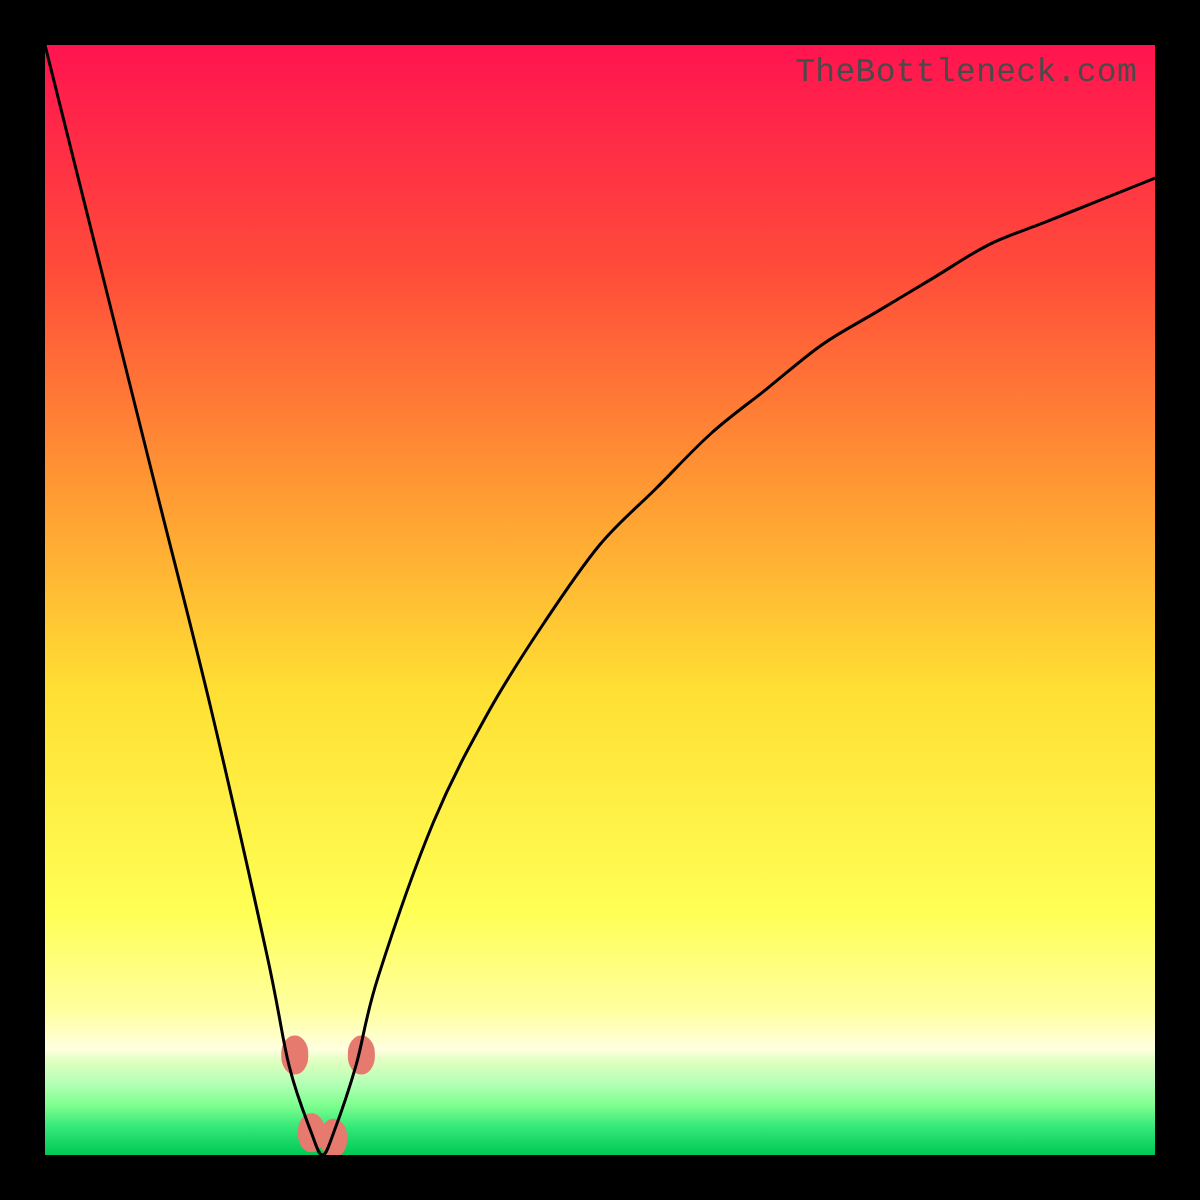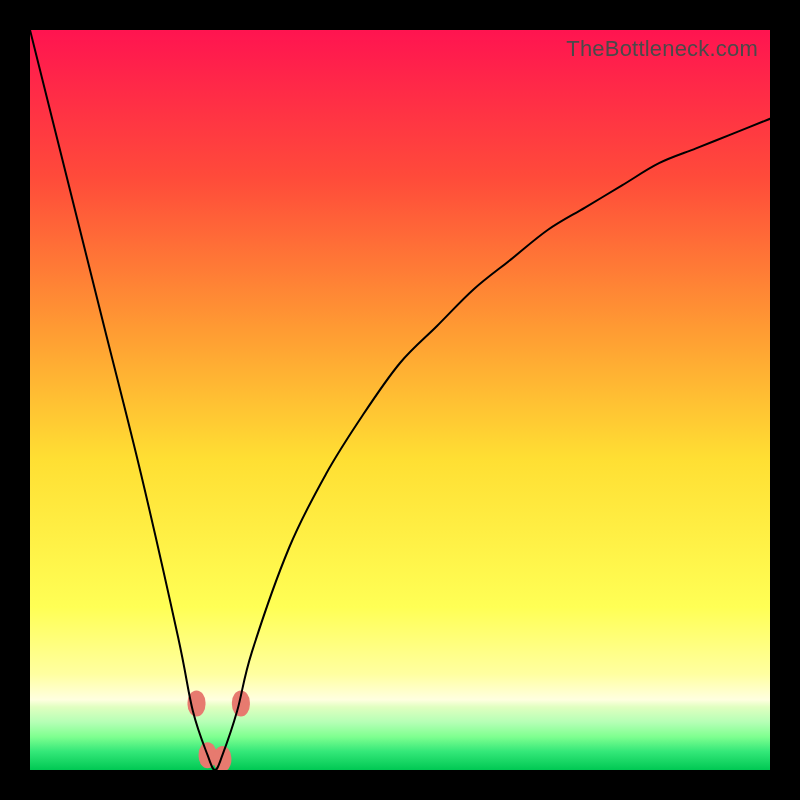--- a/index.html
+++ b/index.html
@@ -11,20 +11,21 @@
     overflow: hidden;
     font-family: Arial, Helvetica, sans-serif;
   }
   .frame {
     position: absolute;
     left: 30px;
     top: 30px;
     width: 740px;
     height: 740px;
     background: #fff;
+    font-family: Liberation Mono, monospace;
   }
   .gradient {
     position: absolute;
     left: 0;
     top: 0;
     width: 740px;
     height: 740px;
   }
   .watermark {
     position: absolute;

